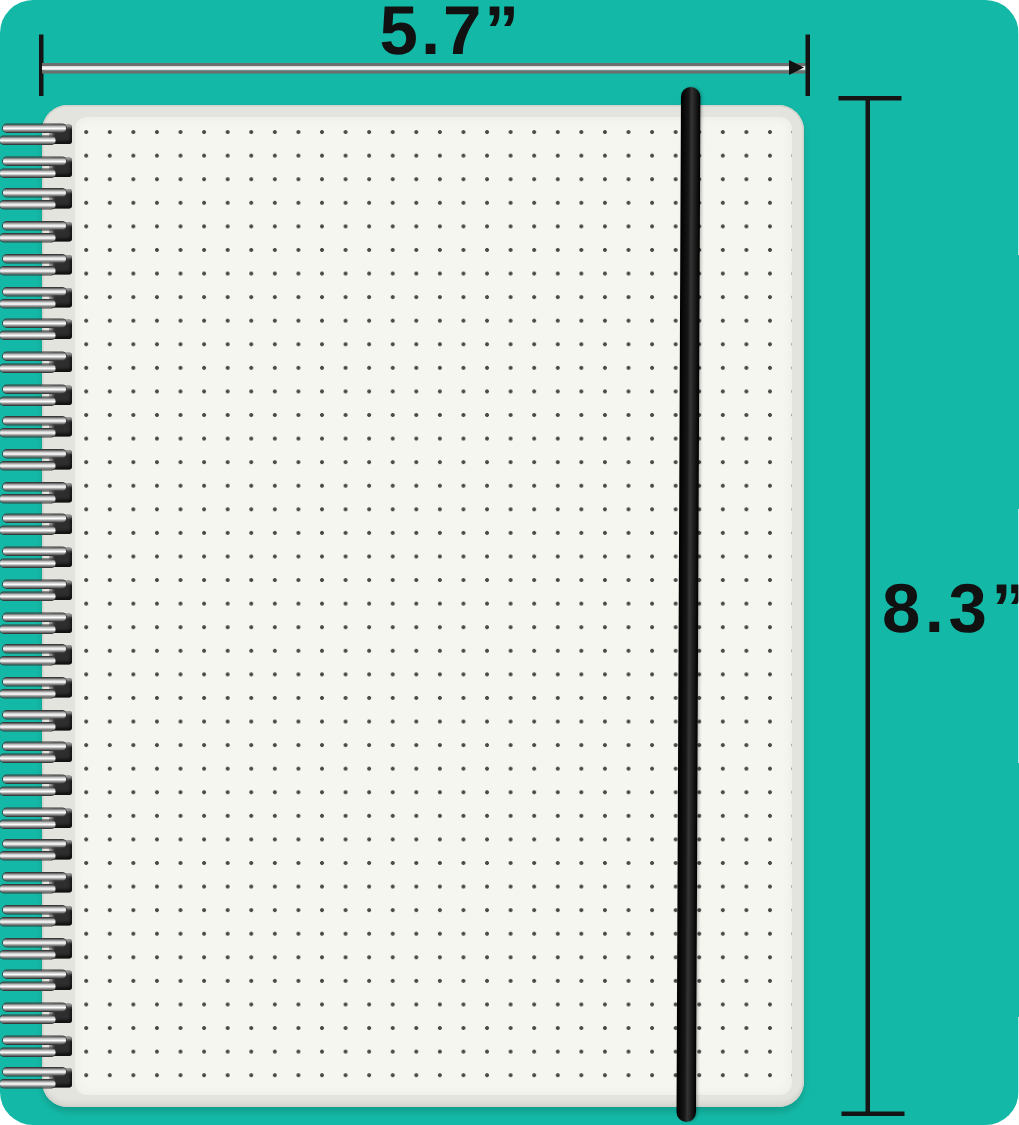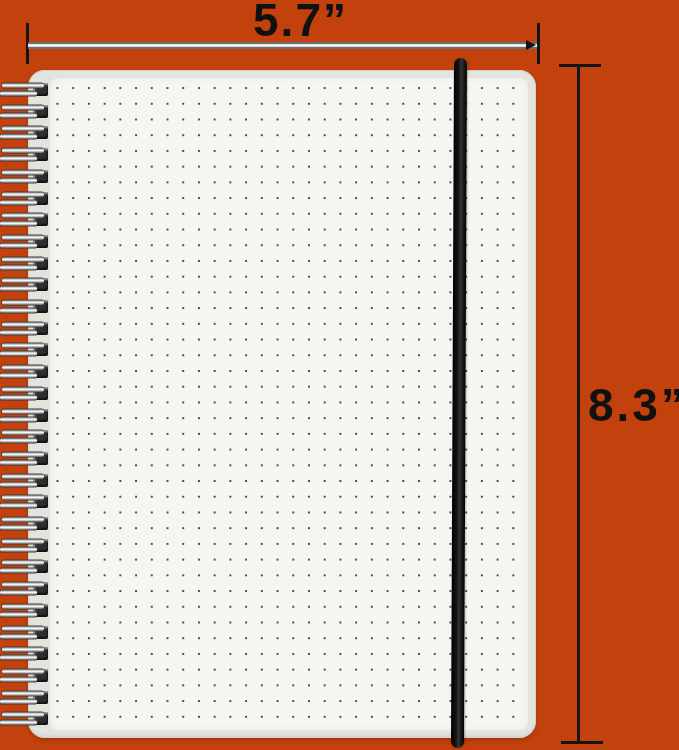--- a/index.html
+++ b/index.html
@@ -1,18 +1,18 @@
 <!DOCTYPE html>
 <html><head>
 <meta charset="utf-8">
 <style>
   html,body{margin:0;padding:0;background:#fff;}
   .scene{
-    position:relative;width:679px;height:750px;background:#c2410c;
-    overflow:hidden;font-family:"Liberation Sans",sans-serif;
+    position:relative;width:679px;height:750px;background:#14b8a6;
+    overflow:hidden;font-family:"Liberation Sans",sans-serif;border-radius:22px;
   }
 
   
   .dim-label{
     position:absolute;color:#111;font-weight:bold;font-size:46px;
     line-height:46px;letter-spacing:2px;white-space:nowrap;
   }
   .dim-label.top{left:228px;top:-3px;width:145px;text-align:center;}
   .dim-label.right{left:588px;top:382px;letter-spacing:3px;}
 

